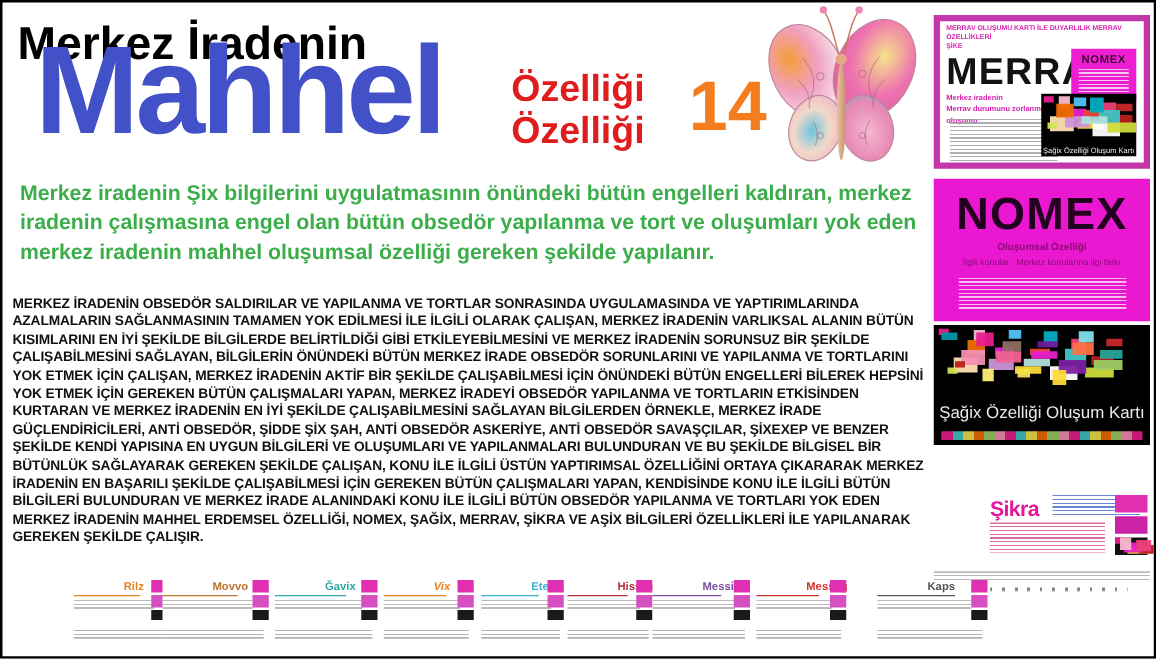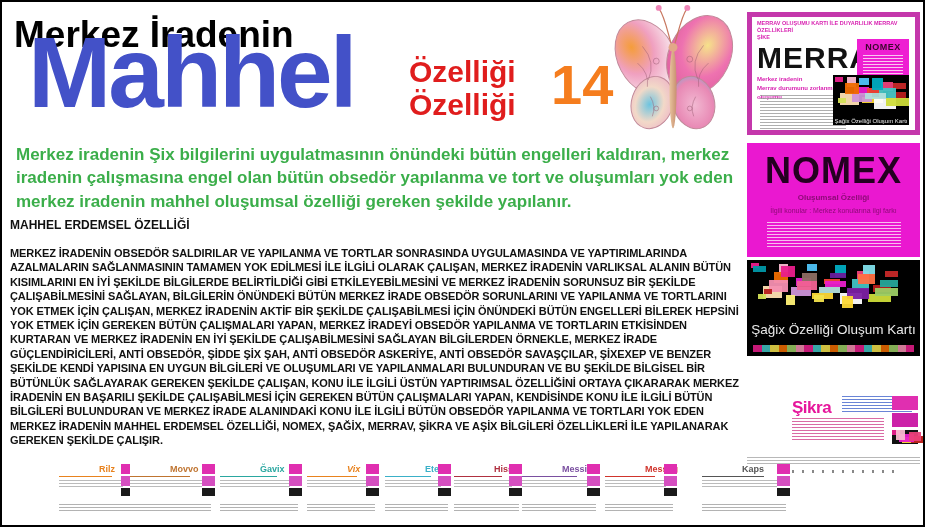--- a/index.html
+++ b/index.html
@@ -12,21 +12,21 @@
              color:#4351c8;line-height:1.04;letter-spacing:-3px;}
   .subtitle{position:absolute;left:407px;top:53px;font-size:30px;font-weight:bold;
             color:#e01d1d;line-height:1.1;}
   .big-number{position:absolute;left:549px;top:50px;font-size:56px;font-weight:bold;color:#f57d1e;}
   .butterfly{position:absolute;left:610px;top:0px;width:122px;height:138px;}
 
   
   .intro{position:absolute;left:14px;top:141px;width:722px;font-size:17px;font-weight:bold;
          color:#3bae4a;line-height:1.38;}
   .section-heading{position:absolute;left:8px;top:216px;font-size:12px;font-weight:bold;color:#111;}
-  .body-text{position:absolute;left:8px;top:244px;width:738px;font-size:11px;font-weight:bold;
+  .body-text{position:absolute;left:8px;top:234px;width:738px;font-size:11px;font-weight:bold;
              color:#111;line-height:14.4px;letter-spacing:-0.1px;}
 
   
   .merrav-card{position:absolute;left:745px;top:10px;width:173px;height:123px;
                border:5px solid #c437ab;background:#fff;box-sizing:border-box;padding:3px 5px;}
   .merrav-tiny{font-size:5.5px;font-weight:bold;color:#d81fb0;line-height:1.25;}
   .merrav-title{font-size:30px;font-weight:800;color:#121212;letter-spacing:1px;line-height:1;margin-top:2px;}
   .merrav-sub{font-size:6px;font-weight:bold;color:#d81fb0;line-height:1.5;margin-top:2px;width:100px;}
   .merrav-par{position:absolute;left:8px;top:78px;width:86px;height:34px;
               background:repeating-linear-gradient(to bottom,#9a9a9a 0 1px,transparent 1px 3px);opacity:.8;}
@@ -145,21 +145,20 @@
     <circle cx="44" cy="108" r="2.4" fill="none" stroke="#9a5a70" stroke-width="0.8" opacity="0.6"></circle>
     <circle cx="78" cy="108" r="2.4" fill="none" stroke="#9a5a70" stroke-width="0.8" opacity="0.6"></circle>
     <ellipse cx="61" cy="88" rx="3.6" ry="40" fill="url(#gBody)"></ellipse>
     <circle cx="61" cy="46" r="4.5" fill="#e2a888"></circle>
     <path d="M59 42 C 54 24 52 14 47 7 M63 42 C 68 24 70 14 75 7" fill="none" stroke="#c87860" stroke-width="1.2"></path>
     <circle cx="46.5" cy="6" r="3" fill="#ee86b8"></circle>
     <circle cx="75.5" cy="6" r="3" fill="#ee86b8"></circle>
   </svg>
 
   <div class="intro">Merkez iradenin Şix bilgilerini uygulatmasının önündeki bütün engelleri kaldıran, merkez iradenin çalışmasına engel olan bütün obsedör yapılanma ve tort ve oluşumları yok eden merkez iradenin mahhel oluşumsal özelliği gereken şekilde yapılanır.</div>
-  <div class="section-heading">MAHHEL ERDEMSEL ÖZELLİĞİ</div>
   <div class="body-text">MERKEZ İRADENİN OBSEDÖR SALDIRILAR VE YAPILANMA VE TORTLAR SONRASINDA UYGULAMASINDA VE YAPTIRIMLARINDA AZALMALARIN SAĞLANMASININ TAMAMEN YOK EDİLMESİ İLE İLGİLİ OLARAK ÇALIŞAN, MERKEZ İRADENİN VARLIKSAL ALANIN BÜTÜN KISIMLARINI EN İYİ ŞEKİLDE BİLGİLERDE BELİRTİLDİĞİ GİBİ ETKİLEYEBİLMESİNİ VE MERKEZ İRADENİN SORUNSUZ BİR ŞEKİLDE ÇALIŞABİLMESİNİ SAĞLAYAN, BİLGİLERİN ÖNÜNDEKİ BÜTÜN MERKEZ İRADE OBSEDÖR SORUNLARINI VE YAPILANMA VE TORTLARINI YOK ETMEK İÇİN ÇALIŞAN, MERKEZ İRADENİN AKTİF BİR ŞEKİLDE ÇALIŞABİLMESİ İÇİN ÖNÜNDEKİ BÜTÜN ENGELLERİ BİLEREK HEPSİNİ YOK ETMEK İÇİN GEREKEN BÜTÜN ÇALIŞMALARI YAPAN, MERKEZ İRADEYİ OBSEDÖR YAPILANMA VE TORTLARIN ETKİSİNDEN KURTARAN VE MERKEZ İRADENİN EN İYİ ŞEKİLDE ÇALIŞABİLMESİNİ SAĞLAYAN BİLGİLERDEN ÖRNEKLE, MERKEZ İRADE GÜÇLENDİRİCİLERİ, ANTİ OBSEDÖR, ŞİDDE ŞİX ŞAH, ANTİ OBSEDÖR ASKERİYE, ANTİ OBSEDÖR SAVAŞÇILAR, ŞİXEXEP VE BENZER ŞEKİLDE KENDİ YAPISINA EN UYGUN BİLGİLERİ VE OLUŞUMLARI VE YAPILANMALARI BULUNDURAN VE BU ŞEKİLDE BİLGİSEL BİR BÜTÜNLÜK SAĞLAYARAK GEREKEN ŞEKİLDE ÇALIŞAN, KONU İLE İLGİLİ ÜSTÜN YAPTIRIMSAL ÖZELLİĞİNİ ORTAYA ÇIKARARAK MERKEZ İRADENİN EN BAŞARILI ŞEKİLDE ÇALIŞABİLMESİ İÇİN GEREKEN BÜTÜN ÇALIŞMALARI YAPAN, KENDİSİNDE KONU İLE İLGİLİ BÜTÜN BİLGİLERİ BULUNDURAN VE MERKEZ İRADE ALANINDAKİ KONU İLE İLGİLİ BÜTÜN OBSEDÖR YAPILANMA VE TORTLARI YOK EDEN MERKEZ İRADENİN MAHHEL ERDEMSEL ÖZELLİĞİ, NOMEX, ŞAĞİX, MERRAV, ŞİKRA VE AŞİX BİLGİLERİ ÖZELLİKLERİ İLE YAPILANARAK GEREKEN ŞEKİLDE ÇALIŞIR.</div>
 
   <div class="merrav-card">
     <div class="merrav-tiny">
       <div>MERRAV OLUŞUMU KARTI İLE DUYARLILIK MERRAV ÖZELLİKLERİ</div>
       <div>ŞİKE</div>
     </div>
     <div class="merrav-title">MERRAV</div>
     <div class="merrav-sub">
       <div>Merkez iradenin</div>

